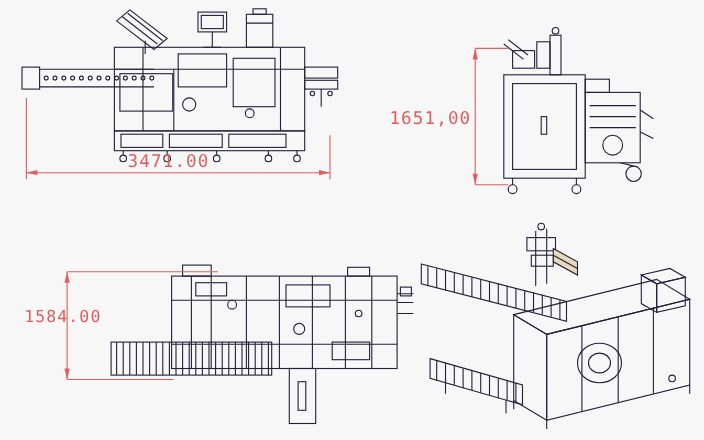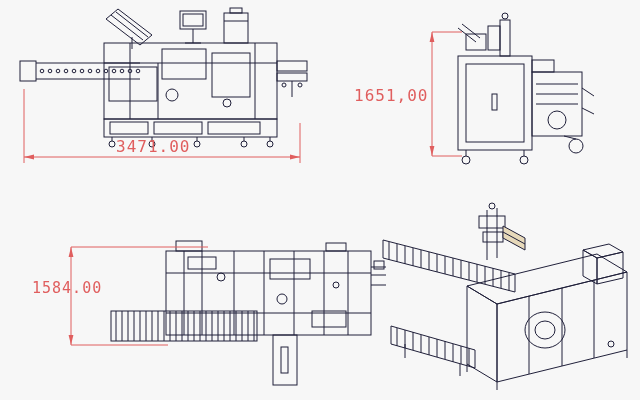--- a/index.html
+++ b/index.html
@@ -94,21 +94,21 @@
         <line class="dim" x1="12" y1="84" x2="12" y2="158"></line>
         <line class="dim" x1="288" y1="118" x2="288" y2="158"></line>
         <line class="dim" x1="12" y1="152" x2="288" y2="152"></line>
         <polygon class="dimf" points="12,152 22,149.6 22,154.4"></polygon>
         <polygon class="dimf" points="288,152 278,149.6 278,154.4"></polygon>
         <text class="dimtxt" x="104" y="147" font-size="16">3471.00</text>
       </g>
     </svg>
   </div>
 
-  <div class="view" style="left:350px;top:8px">
+  <div class="view" style="left:350px;top:20px">
     <svg width="250" height="170" viewBox="0 0 250 170">
       <g class="ln">
         <rect x="150" y="12" width="10" height="36"></rect>
         <circle cx="155" cy="8" r="3"></circle>
         <rect x="116" y="26" width="20" height="16"></rect>
         <rect x="138" y="18" width="12" height="24"></rect>
         <line x1="108" y1="20" x2="126" y2="34"></line>
         <line x1="112" y1="16" x2="130" y2="30"></line>
       </g>
       <g class="ln">
@@ -136,21 +136,21 @@
         <line class="dim" x1="82" y1="24" x2="82" y2="148"></line>
         <line class="dim" x1="82" y1="24" x2="112" y2="24"></line>
         <line class="dim" x1="82" y1="148" x2="112" y2="148"></line>
         <polygon class="dimf" points="82,24 79.6,34 84.4,34"></polygon>
         <polygon class="dimf" points="82,148 79.6,138 84.4,138"></polygon>
         <text class="dimtxt" x="4" y="93" font-size="16">1651,00</text>
       </g>
     </svg>
   </div>
 
-  <div class="view" style="left:26px;top:215px">
+  <div class="view" style="left:16px;top:215px">
     <svg width="360" height="180" viewBox="0 0 360 180">
       <g class="ln">
         <rect x="140" y="36" width="205" height="84"></rect>
         <line x1="158" y1="36" x2="158" y2="120"></line>
         <line x1="176" y1="36" x2="176" y2="120"></line>
         <line x1="208" y1="36" x2="208" y2="120"></line>
         <line x1="238" y1="36" x2="238" y2="120"></line>
         <line x1="268" y1="36" x2="268" y2="120"></line>
         <line x1="298" y1="36" x2="298" y2="120"></line>
         <line x1="322" y1="36" x2="322" y2="120"></line>

